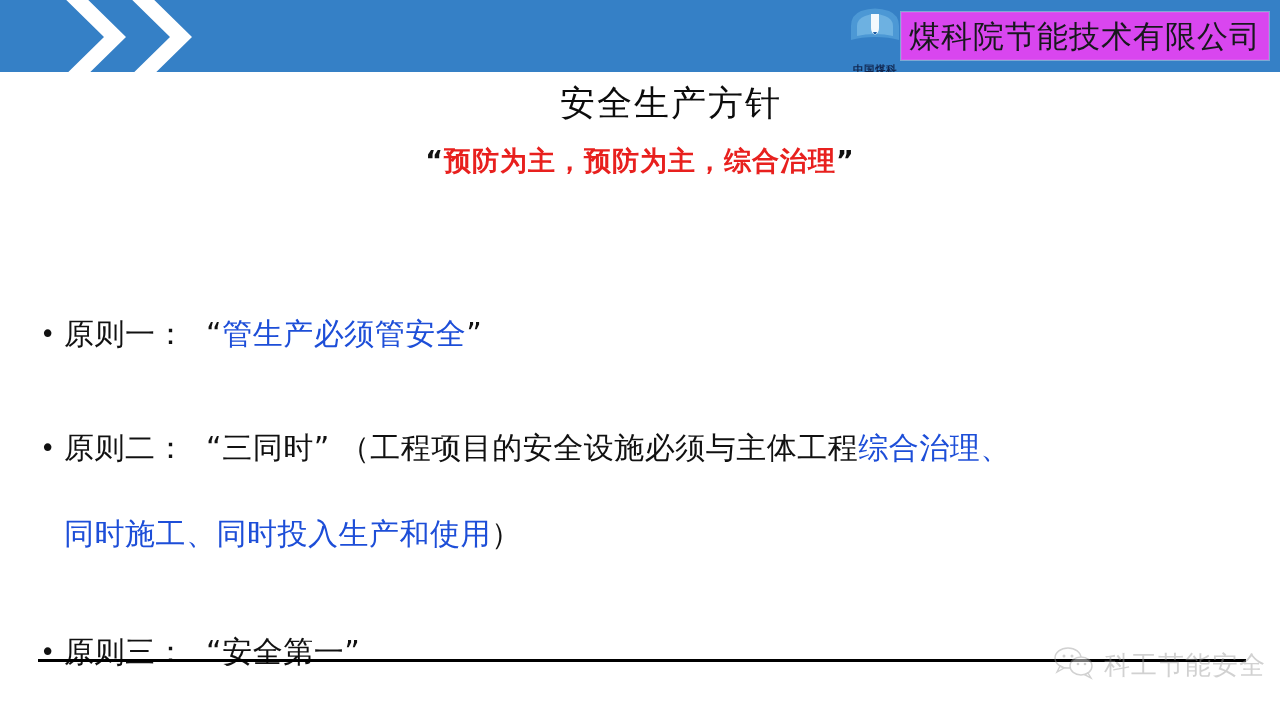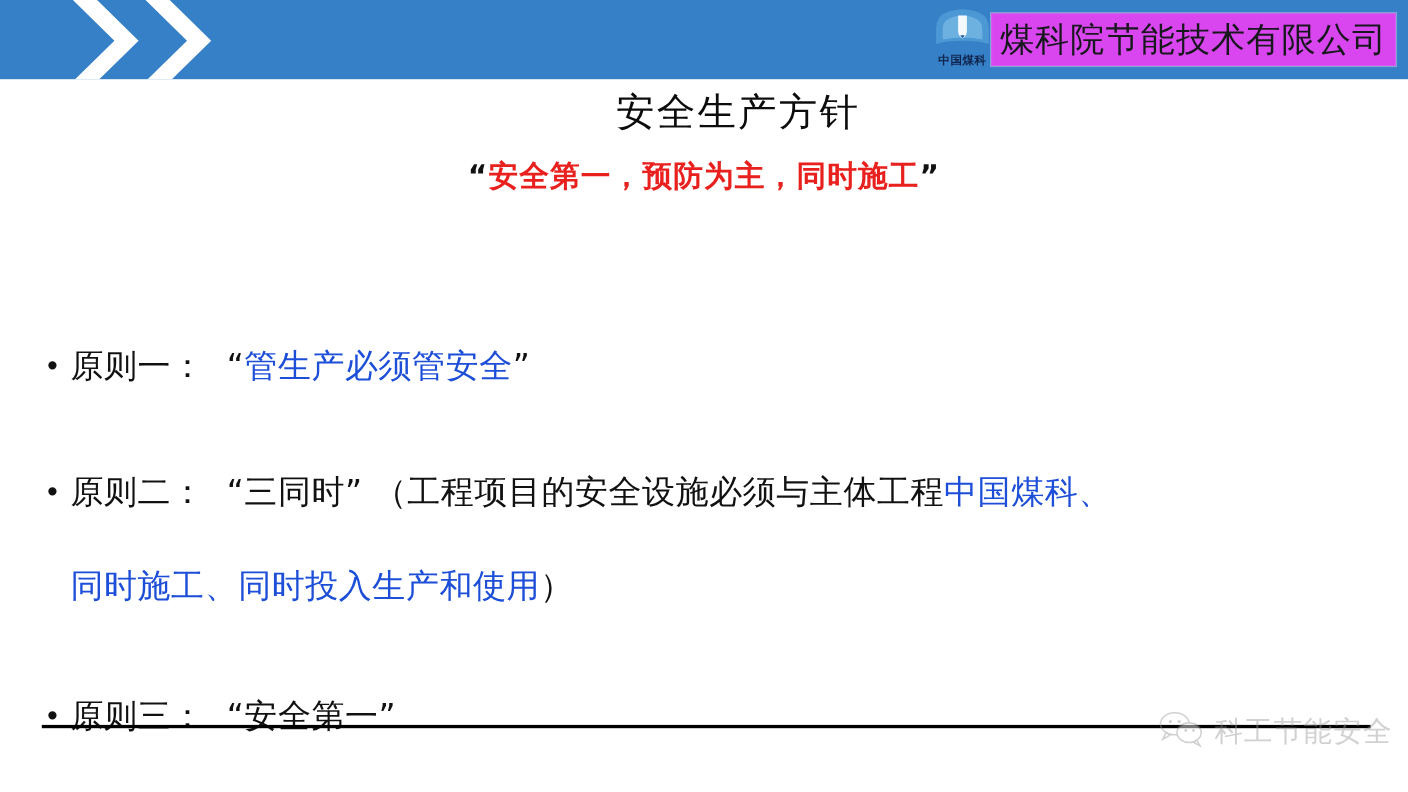--- a/index.html
+++ b/index.html
@@ -55,23 +55,23 @@
     display: block;
     margin: 0 auto;
   }
   .logo-caption {
     display: block;
     font-size: 10.5px;
     font-weight: bold;
     color: #11264f;
     letter-spacing: 0.5px;
     line-height: 12px;
-    margin-top: 1px;
+    margin-top: 16px;
     white-space: nowrap;
-    font-family: Liberation Sans, sans-serif;
+    font-family: Liberation Serif, serif;
   }
   .company-box {
     position: absolute;
     right: 10px;
     top: 11px;
     height: 50px;
     padding: 0 8px;
     box-sizing: border-box;
     display: flex;
     align-items: center;
@@ -220,35 +220,35 @@
       <span class="logo-caption">中国煤科</span>
     </span>
 
     <div class="company-box">
       <span class="company-name">煤科院节能技术有限公司</span>
     </div>
   </div>
 
   <div class="heading-policy">安全生产方针</div>
 
-  <div class="slogan"><span>“</span><span class="red">安全第一，预防为主，同时施工</span><span>”</span></div>
+  <div class="slogan"><span>“</span><span class="red">预防为主，预防为主，综合治理</span><span>”</span></div>
 
 
   <div class="body-list">
 
     <div class="bullet-row">
       <span class="dot">•</span>
       <span class="rowtext"><span>原则一：</span>&nbsp;&nbsp;<span>“</span><span class="red-text">管生产必须管安全</span><span>”</span></span>
     </div>
 
     <div class="gap-1"></div>
 
     <div class="bullet-row">
       <span class="dot">•</span>
-      <span class="rowtext"><span>原则二：</span>&nbsp;&nbsp;<span>“</span><span>三同时</span><span>”</span>&nbsp;<span>（</span><span>工程项目的安全设施必须与主体工程</span><span class="red-text">中国煤科、</span></span>
+      <span class="rowtext"><span>原则二：</span>&nbsp;&nbsp;<span>“</span><span>三同时</span><span>”</span>&nbsp;<span>（</span><span>工程项目的安全设施必须与主体工程</span><span class="red-text">综合治理、</span></span>
     </div>
 
     <div class="gap-2"></div>
 
     <div class="bullet-row">
       <span class="cont"><span class="red-text">同时施工、同时投入生产和使用</span><span>）</span></span>
     </div>
 
     <div class="gap-3"></div>
 

